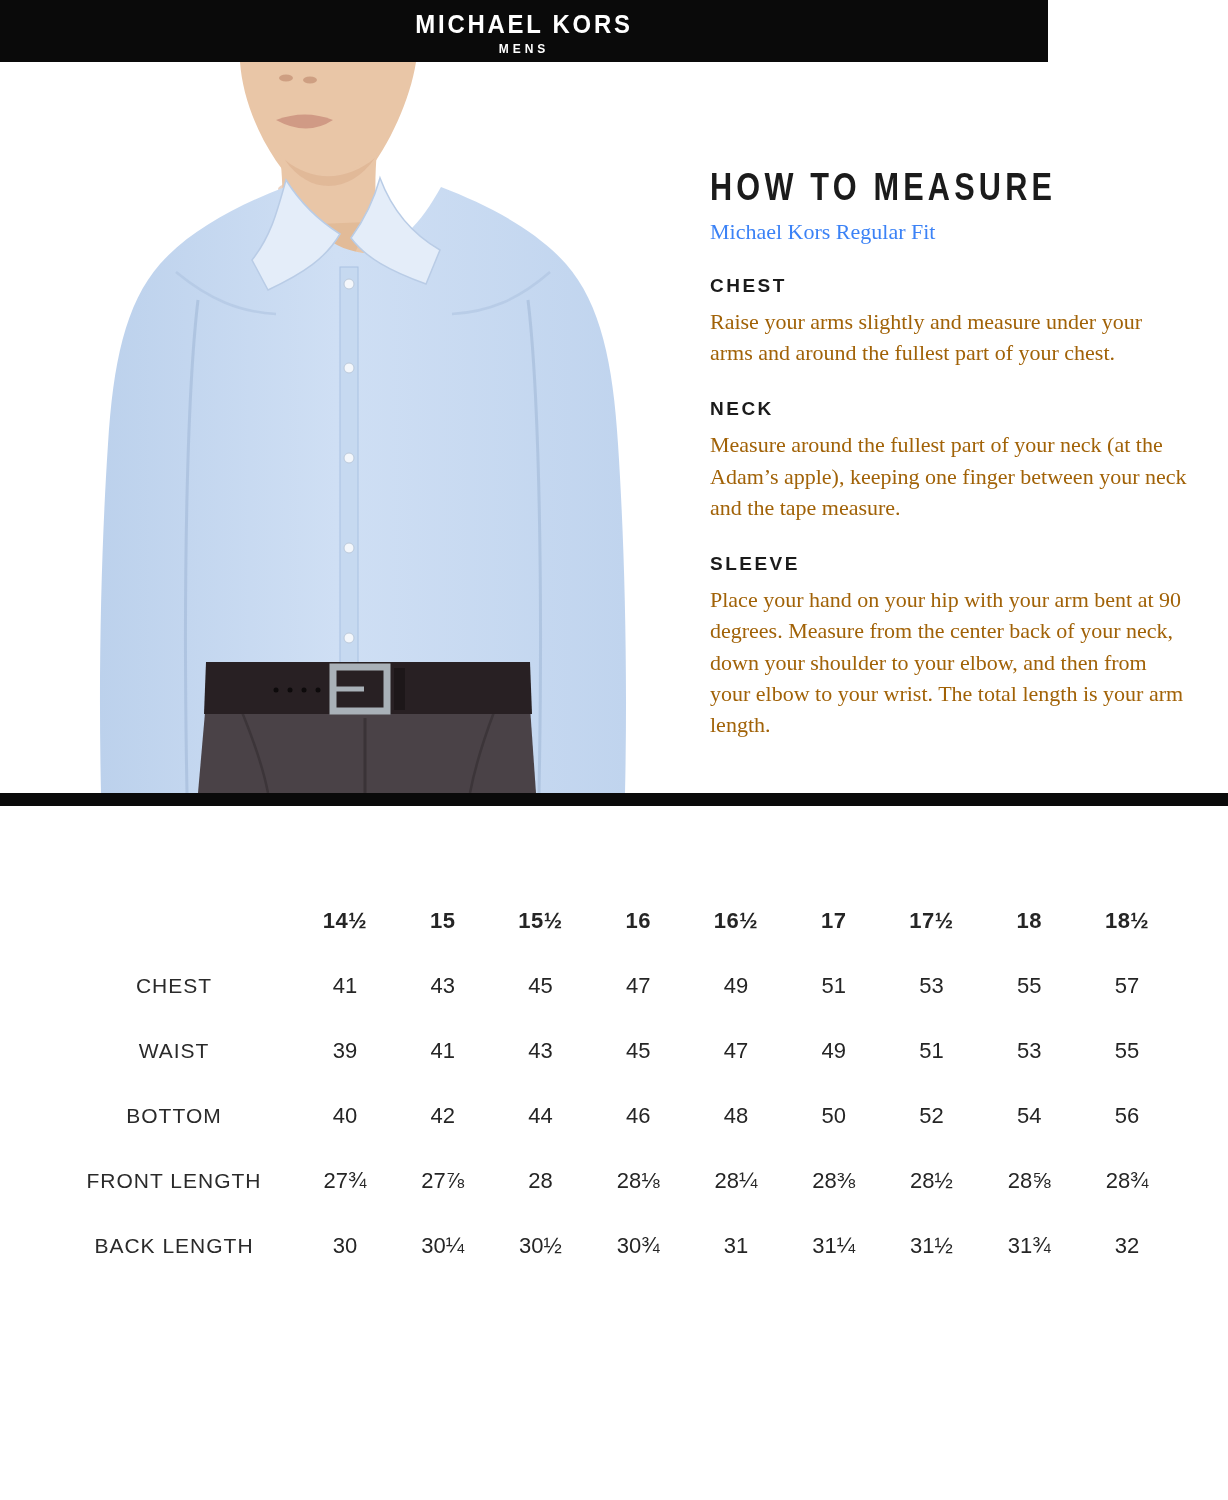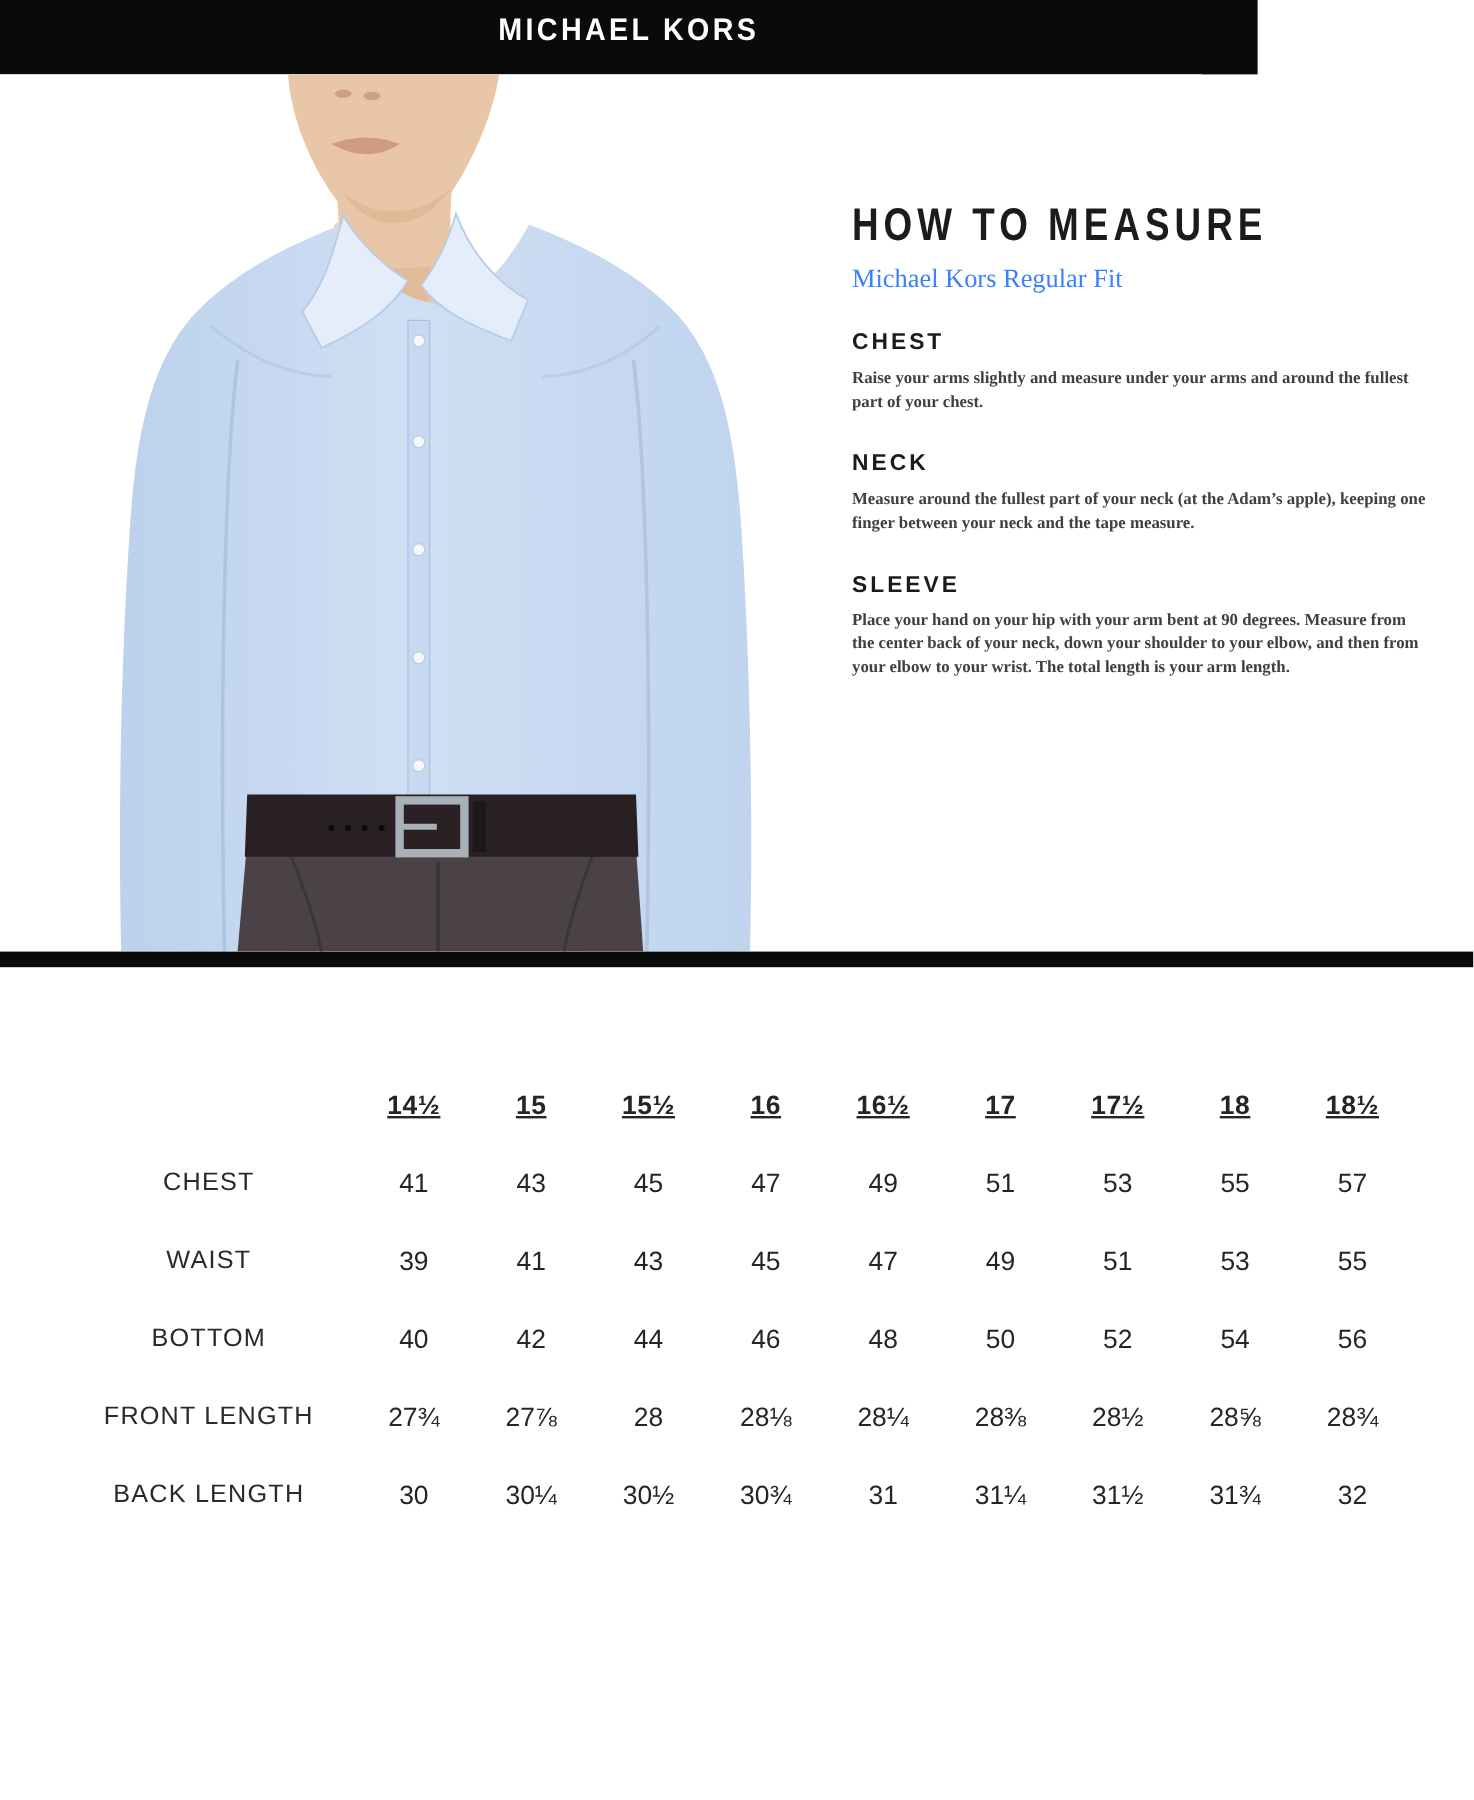--- a/index.html
+++ b/index.html
@@ -16,42 +16,43 @@
 
   
   .hero { position:absolute; top:62px; left:0; width:1002px; height:731px; background:#ffffff; }
   .photo { position:absolute; left:80px; top:0; width:620px; height:731px; }
 
   .guide { position:absolute; left:710px; top:103px; width:478px; color:#161616; }
   .guide h1 { margin:0; font-size:33px; font-weight:bold; letter-spacing:4.5px;
               transform:scale(0.93,1.16); transform-origin:left top; color:#1b1b1b; }
   .subtitle { font-family:"Liberation Serif", serif; font-size:22px; margin:16px 0 0 0; color:#3b82f6; }
   .m-section h2 { font-size:19px; font-weight:bold; letter-spacing:2.5px; margin:30px 0 9px 0; color:#1b1b1b; }
-  .m-section p { font-family:"Liberation Serif", serif; font-size:14px; line-height:1.42; margin:0; color:#404040;font-weight:bold; }
+  .m-section p { font-family:"Liberation Serif", serif; font-size:22px; line-height:1.42; margin:0; color:#a16207; }
 
   
   .divider { position:absolute; top:793px; left:0; width:1228px; height:13px; background:#0a0a0a; }
 
   
   .chart { position:absolute; top:888px; left:52px; width:1124px; }
   table { width:100%; border-collapse:collapse; table-layout:fixed; }
   col.label-col { width:244px; }
   th, td { height:65px; text-align:center; vertical-align:middle; padding:0;
            font-size:22px; color:#252525; }
-  thead th { font-weight:bold; letter-spacing:0.5px;text-decoration:underline; }
+  thead th { font-weight:bold; letter-spacing:0.5px; }
   tbody th.row-label { font-weight:normal; font-size:21px; letter-spacing:1px; color:#2a2a2a; }
   tbody td { font-weight:normal; }
 </style>
 </head>
 <body>
 
 <div class="page">
 
   <header class="brand-bar">
     <div class="brand">MICHAEL KORS</div>
+    <div class="sub-brand">MENS</div>
   </header>
 
   <section class="hero">
 
     <div class="photo">
       <svg width="620" height="731" viewBox="0 0 620 731">
         <defs>
           <linearGradient id="shirtG" x1="0" y1="0" x2="1" y2="0">
             <stop offset="0" stop-color="#bcd1ec"></stop>
             <stop offset="0.45" stop-color="#cfdff4"></stop>

